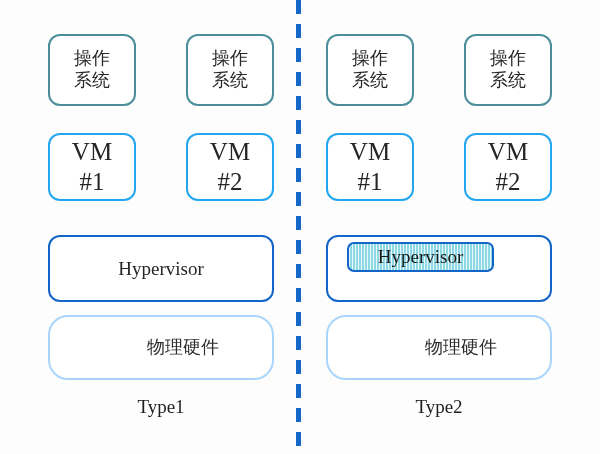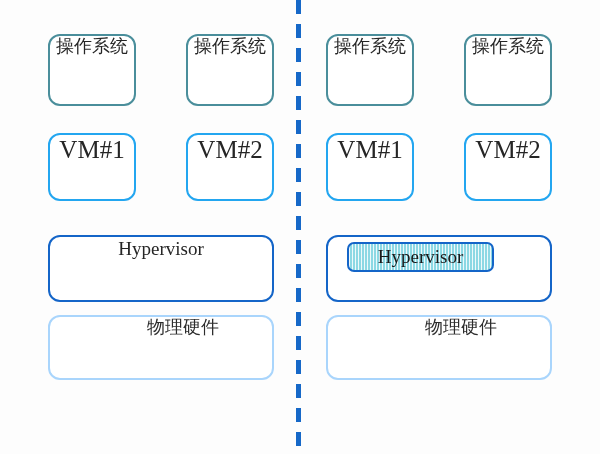--- a/index.html
+++ b/index.html
@@ -19,21 +19,22 @@
     position: absolute;
     inset: 0;
   }
 
   
   .box {
     position: absolute;
     box-sizing: border-box;
     background: #ffffff;
     display: flex;
-    flex-direction: row;
+    flex-direction: column;
+    align-items: center;
     justify-content: center;
     text-align: center;
     color: #262626;
     line-height: 1.22;
   }
 
   .os-box {
     border: 2px solid #4a8e9b;
     border-radius: 12px;
     font-size: 18px;
@@ -48,21 +49,21 @@
   .vm-box .line { display: block; }
 
   .hv-box {
     border: 2.5px solid #1465c8;
     border-radius: 12px;
     font-size: 19px;
   }
 
   .hw-box {
     border: 2px solid #a9d5fc;
-    border-radius: 12px;
+    border-radius: 20px;
     font-size: 18px;
     color: #2c2c2c;
     padding-left: 44px;
   }
 
   
   .hostos-box {
     border: 2.5px solid #1465c8;
     border-radius: 12px;
     justify-content: flex-start;
@@ -149,20 +150,21 @@
   </div>
 
   <div class="box hv-box" style="left:48px; top:235px; width:226px; height:67px;">
     <span>Hypervisor</span>
   </div>
 
   <div class="box hw-box" style="left:48px; top:315px; width:226px; height:65px;">
     <span>物理硬件</span>
   </div>
 
+  <div class="caption" style="left:48px; top:396px; width:226px;">Type1</div>
 
   <div class="divider"></div>
 
   <div class="box os-box" style="left:326px; top:34px; width:88px; height:72px;">
     <span class="line">操作</span>
     <span class="line">系统</span>
   </div>
 
   <div class="box os-box" style="left:464px; top:34px; width:88px; height:72px;">
     <span class="line">操作</span>
@@ -182,14 +184,15 @@
   <div class="box hostos-box" style="left:326px; top:235px; width:226px; height:67px;">
     <div class="inner-hv">
       <span>Hypervisor</span>
     </div>
   </div>
 
   <div class="box hw-box" style="left:326px; top:315px; width:226px; height:65px;">
     <span>物理硬件</span>
   </div>
 
+  <div class="caption" style="left:326px; top:396px; width:226px;">Type2</div>
 
 </div>
 
 </body></html>

